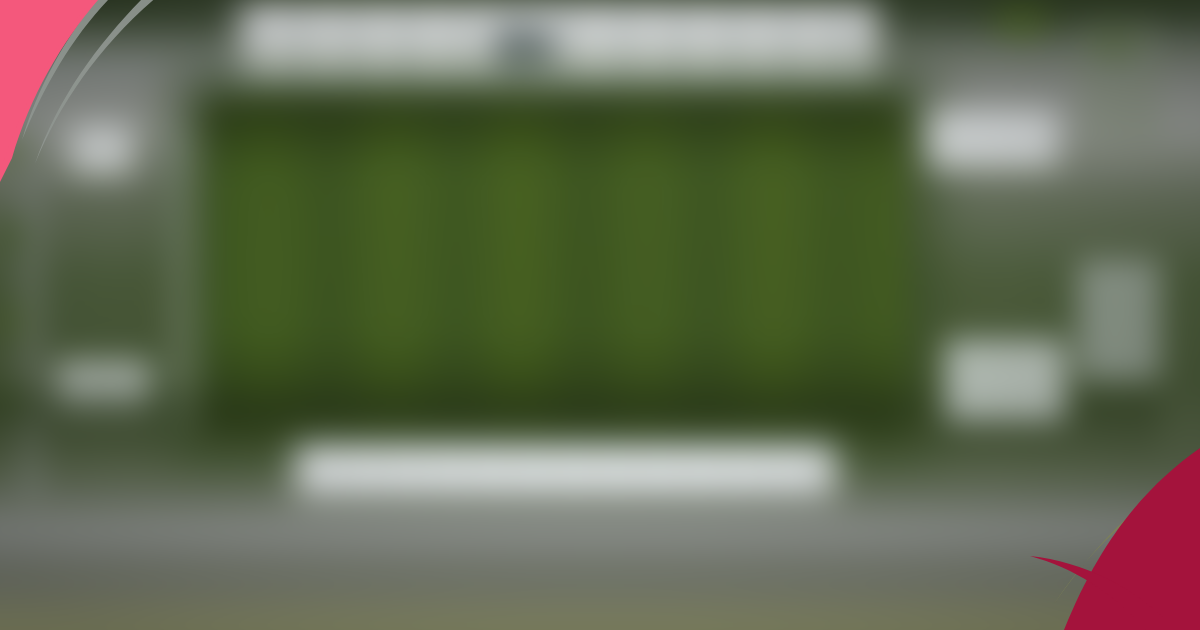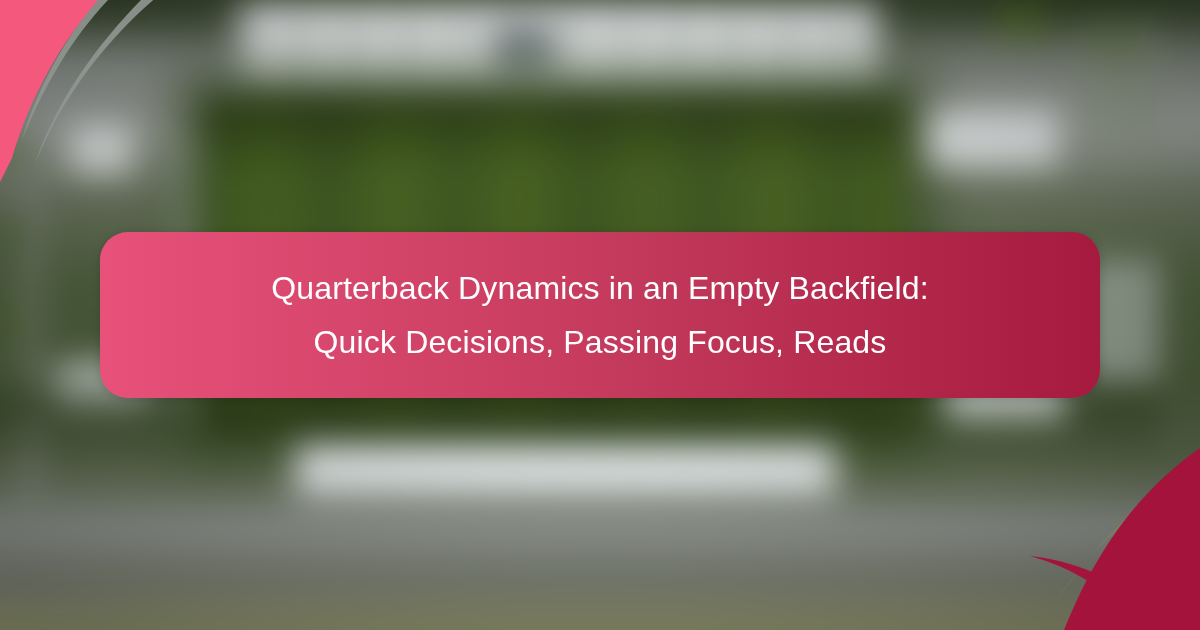--- a/index.html
+++ b/index.html
@@ -322,18 +322,14 @@
 
     <path d="M 0 0 L 98 0 C 62 42 30 96 12 158 L 0 182 Z" fill="#F4587C"></path>
     <path d="M 0 0 L 92 0 C 54 44 22 104 0 172 Z" fill="#F4587C"></path>
 
     <path d="M 1200 470 C 1152 500 1112 540 1082 586 C 1118 534 1158 492 1200 462 Z" fill="#7d8257" opacity="0.9" transform="translate(-28,18)"></path>
 
     <path d="M 1200 448 C 1146 486 1100 540 1064 630 L 1200 630 Z" fill="#A4133C"></path>
     <path d="M 1146 630 C 1112 592 1074 568 1030 556 C 1084 562 1134 586 1176 630 Z" fill="#A4133C"></path>
   </svg>
 
-  <div id="title-banner" style="background: linear-gradient(90deg, rgb(232, 81, 122) 0%, rgb(196, 58, 92) 52%, rgb(165, 26, 62) 100%); border-radius: 28px;">
-    <h1 id="title-text" style="color: rgb(255, 255, 255); font-size: 32px;">Quarterback Dynamics in an Empty Backfield:
-Quick Decisions, Passing Focus, Reads</h1>
-  </div>
 
 </div>
 
 </body></html>

